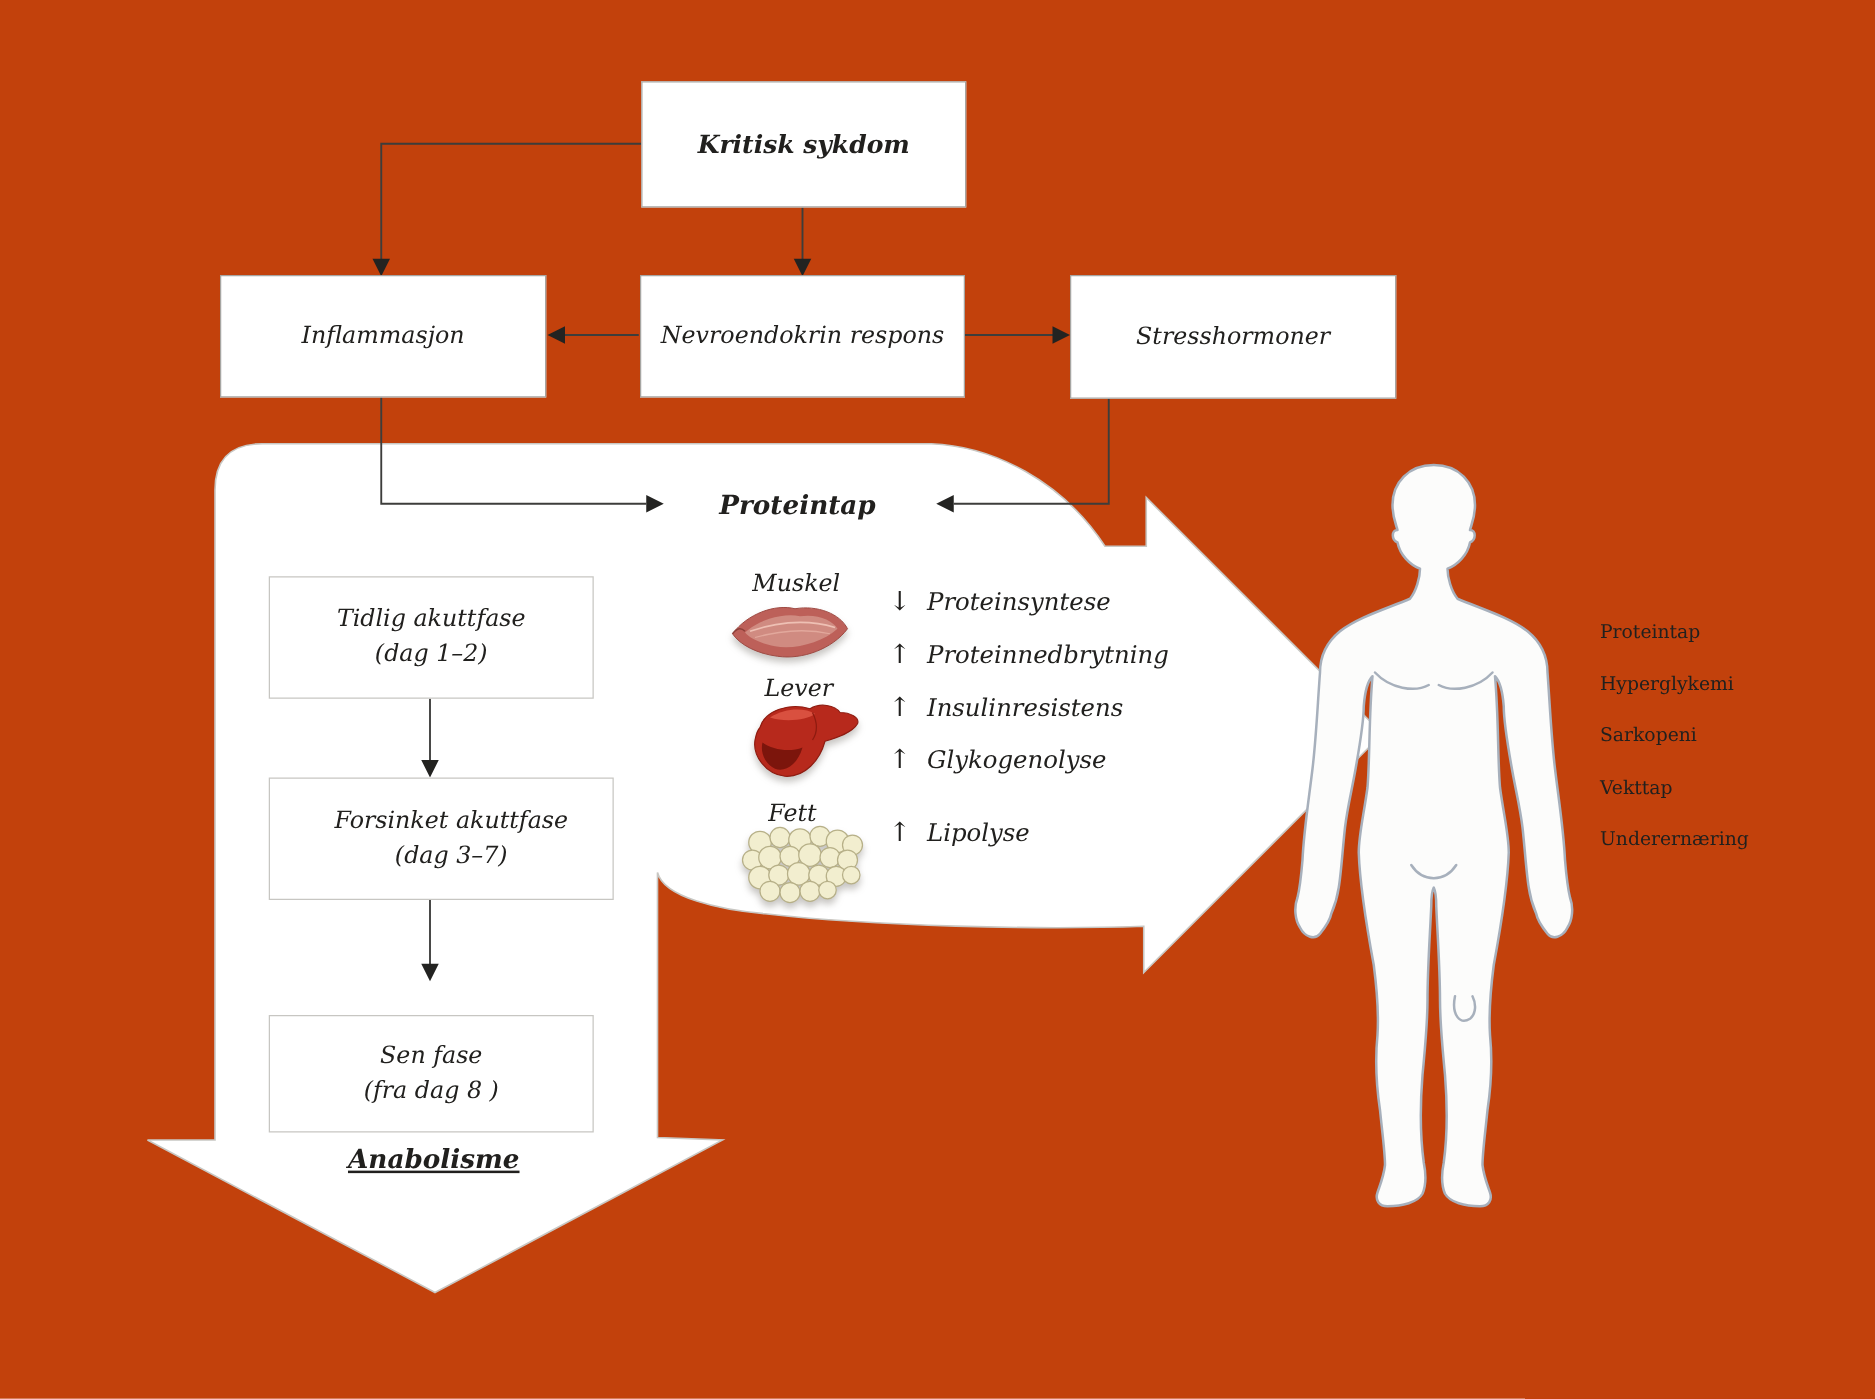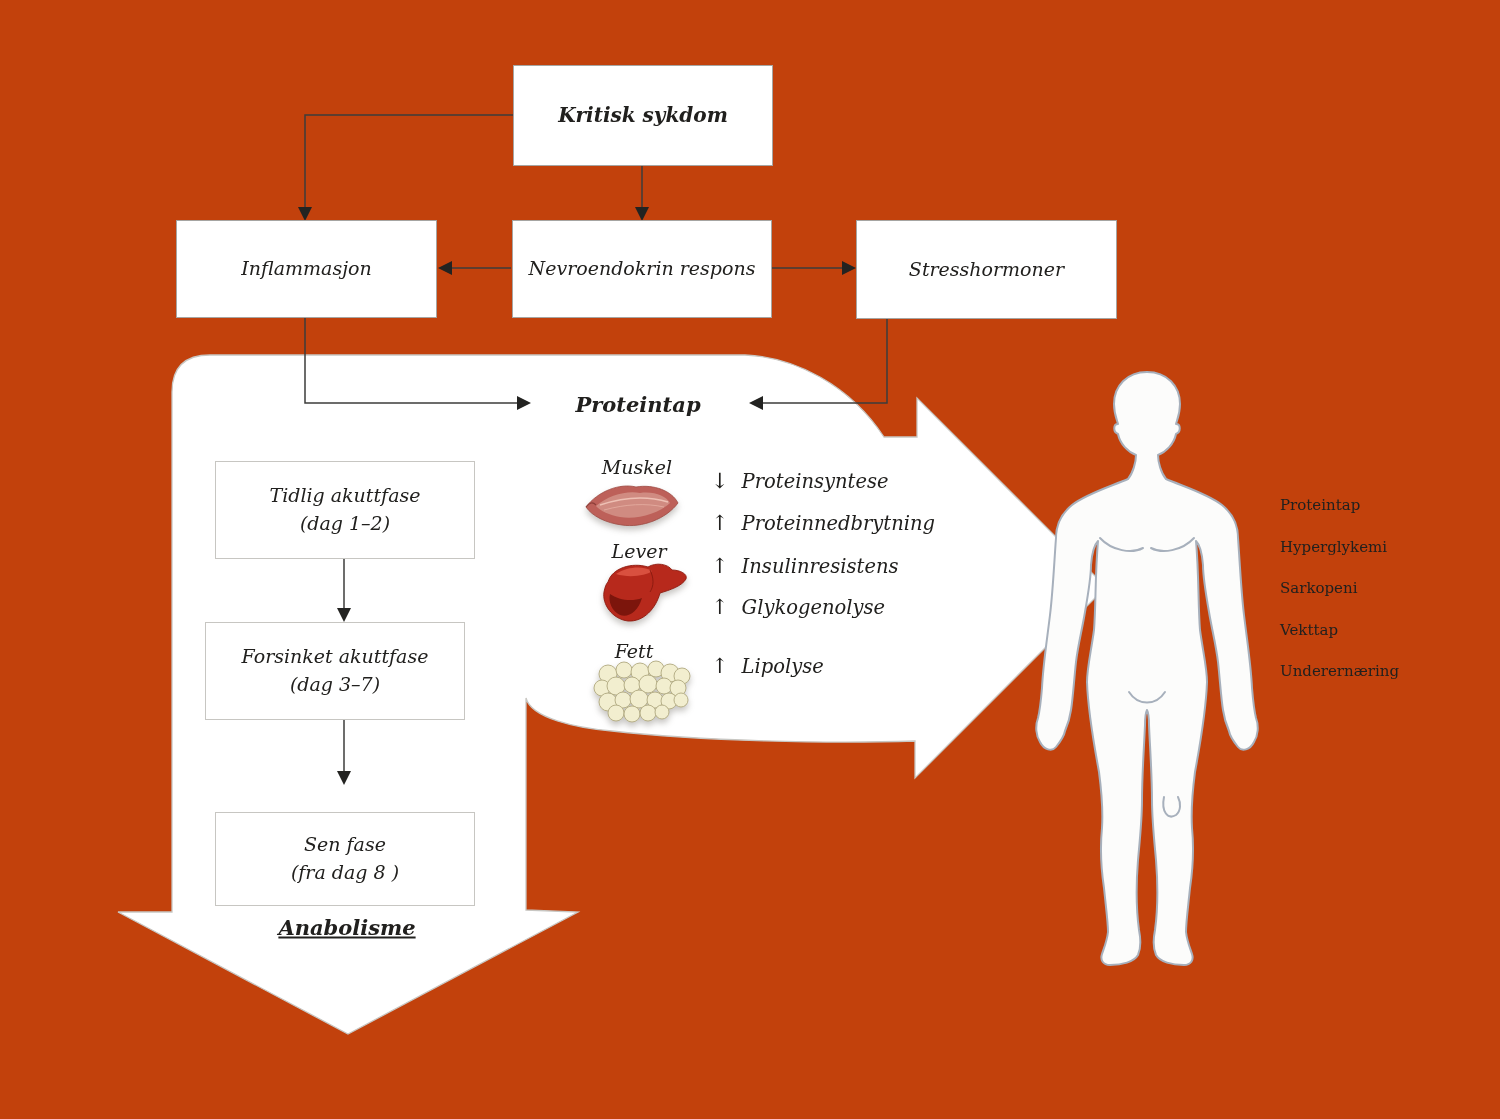--- a/index.html
+++ b/index.html
@@ -217,21 +217,21 @@
   <div class="box" style="left:856px;top:220px;width:259px;height:97px;">
     <span>Stresshormoner</span>
   </div>
 
   <div class="flabel heading" style="left:638px;top:404px;">Proteintap</div>
 
   <div class="box phase" style="left:215px;top:461px;width:258px;height:96px;">
     <span>Tidlig akuttfase</span>
     <span>(dag 1–2)</span>
   </div>
-  <div class="box phase" style="left:205px;top:622px;width:258px;height:96px;">
+  <div class="box phase" style="left:215px;top:622px;width:258px;height:96px;padding-left:16px;">
     <span>Forsinket akuttfase</span>
     <span>(dag 3–7)</span>
   </div>
   <div class="box phase" style="left:215px;top:785px;width:258px;height:92px;margin-top:27px;">
     <span>Sen fase</span>
     <span>(fra dag 8 )</span>
   </div>
 
   <div class="flabel heading" style="left:347px;top:927px;text-decoration:underline;">Anabolisme</div>
 

